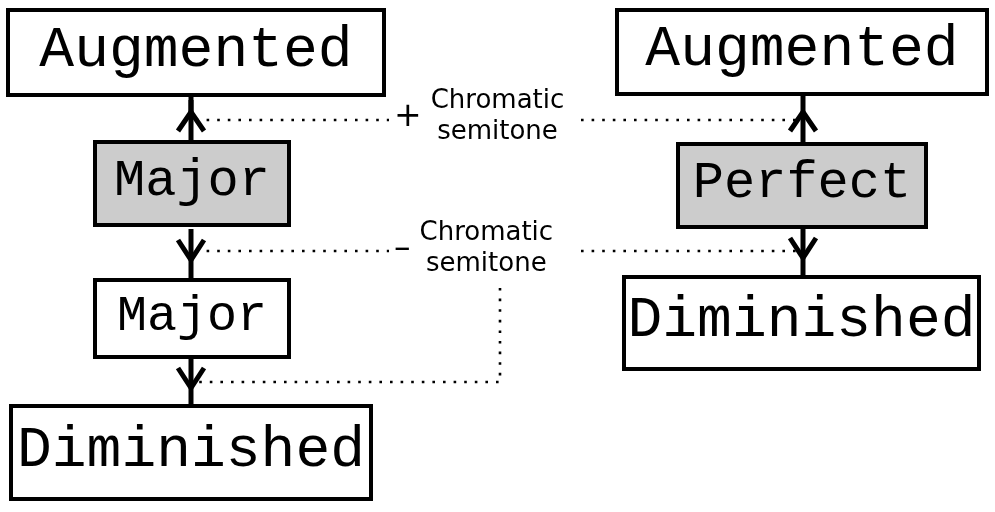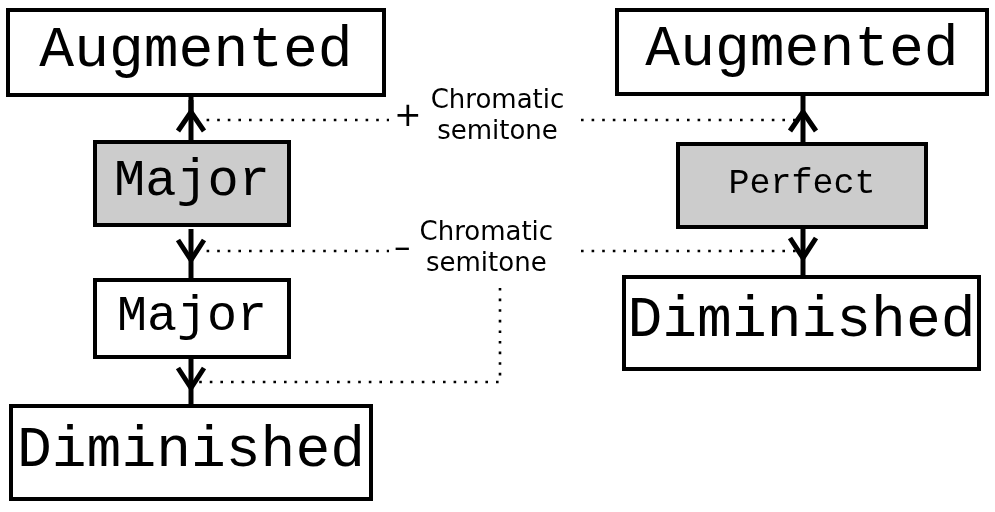--- a/index.html
+++ b/index.html
@@ -65,21 +65,21 @@
     font-size: 58px;
   }
 
   
   #box-right-augmented {
     left: 615px; top: 8px;   width: 374px; height: 88px;
     font-size: 58px;
   }
   #box-right-perfect {
     left: 676px; top: 142px; width: 252px; height: 87px;
-    font-size: 35px;
+    font-size: 52px;
   }
   #box-right-diminished {
     left: 622px; top: 275px; width: 359px; height: 96px;
     font-size: 58px;
   }
 
   
   .annotation {
     position: absolute;
     display: flex;

